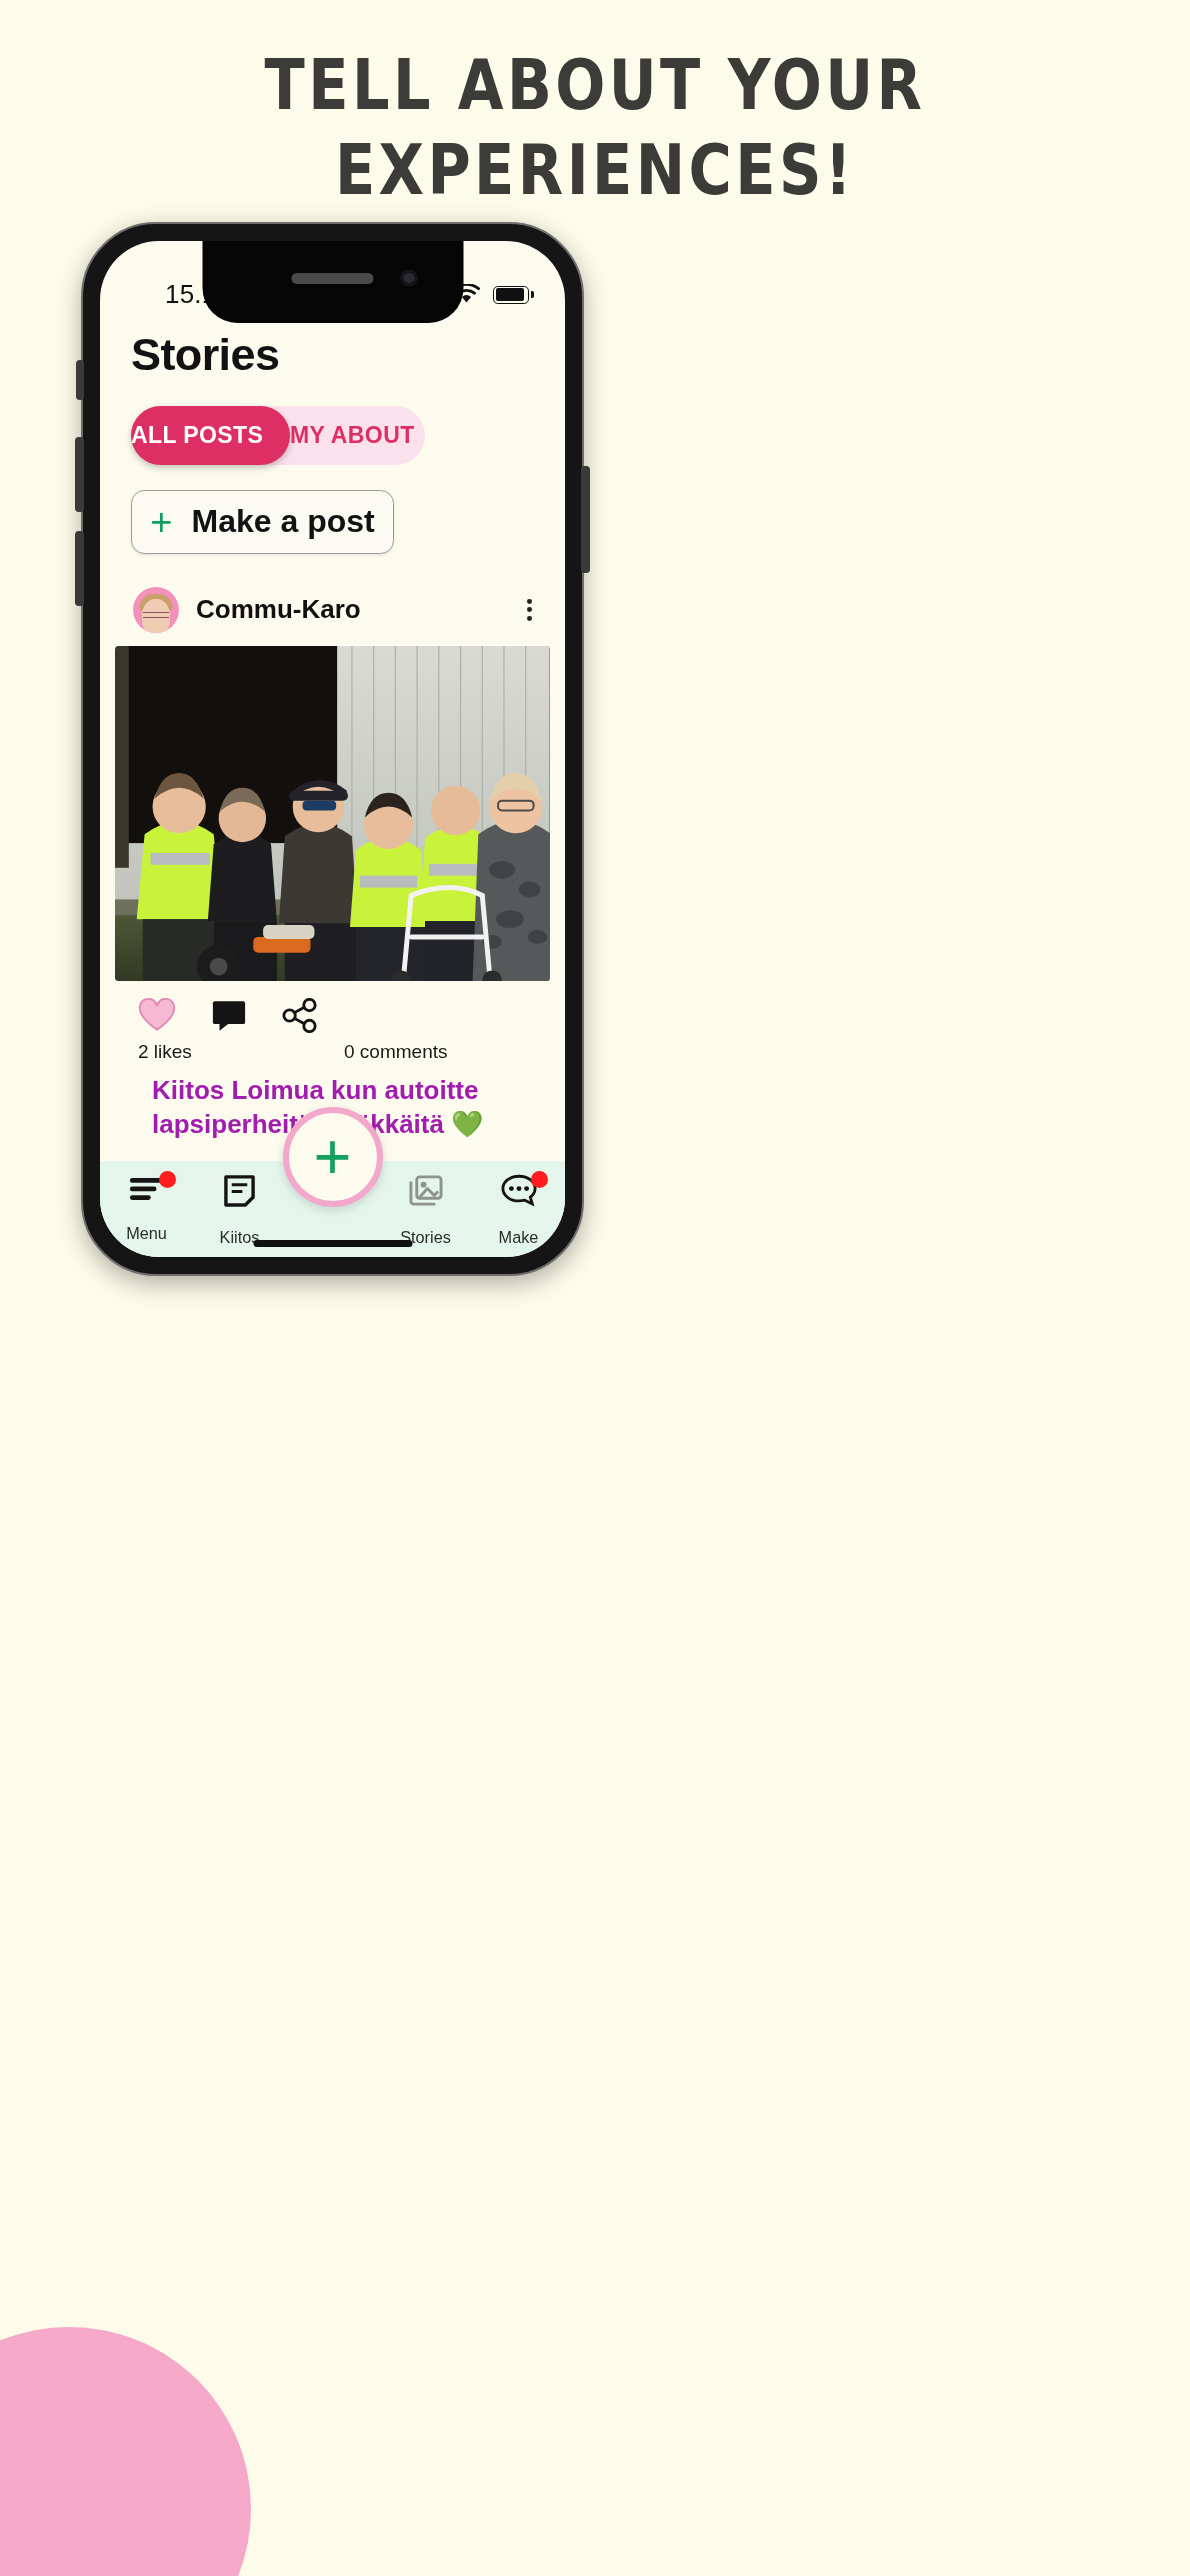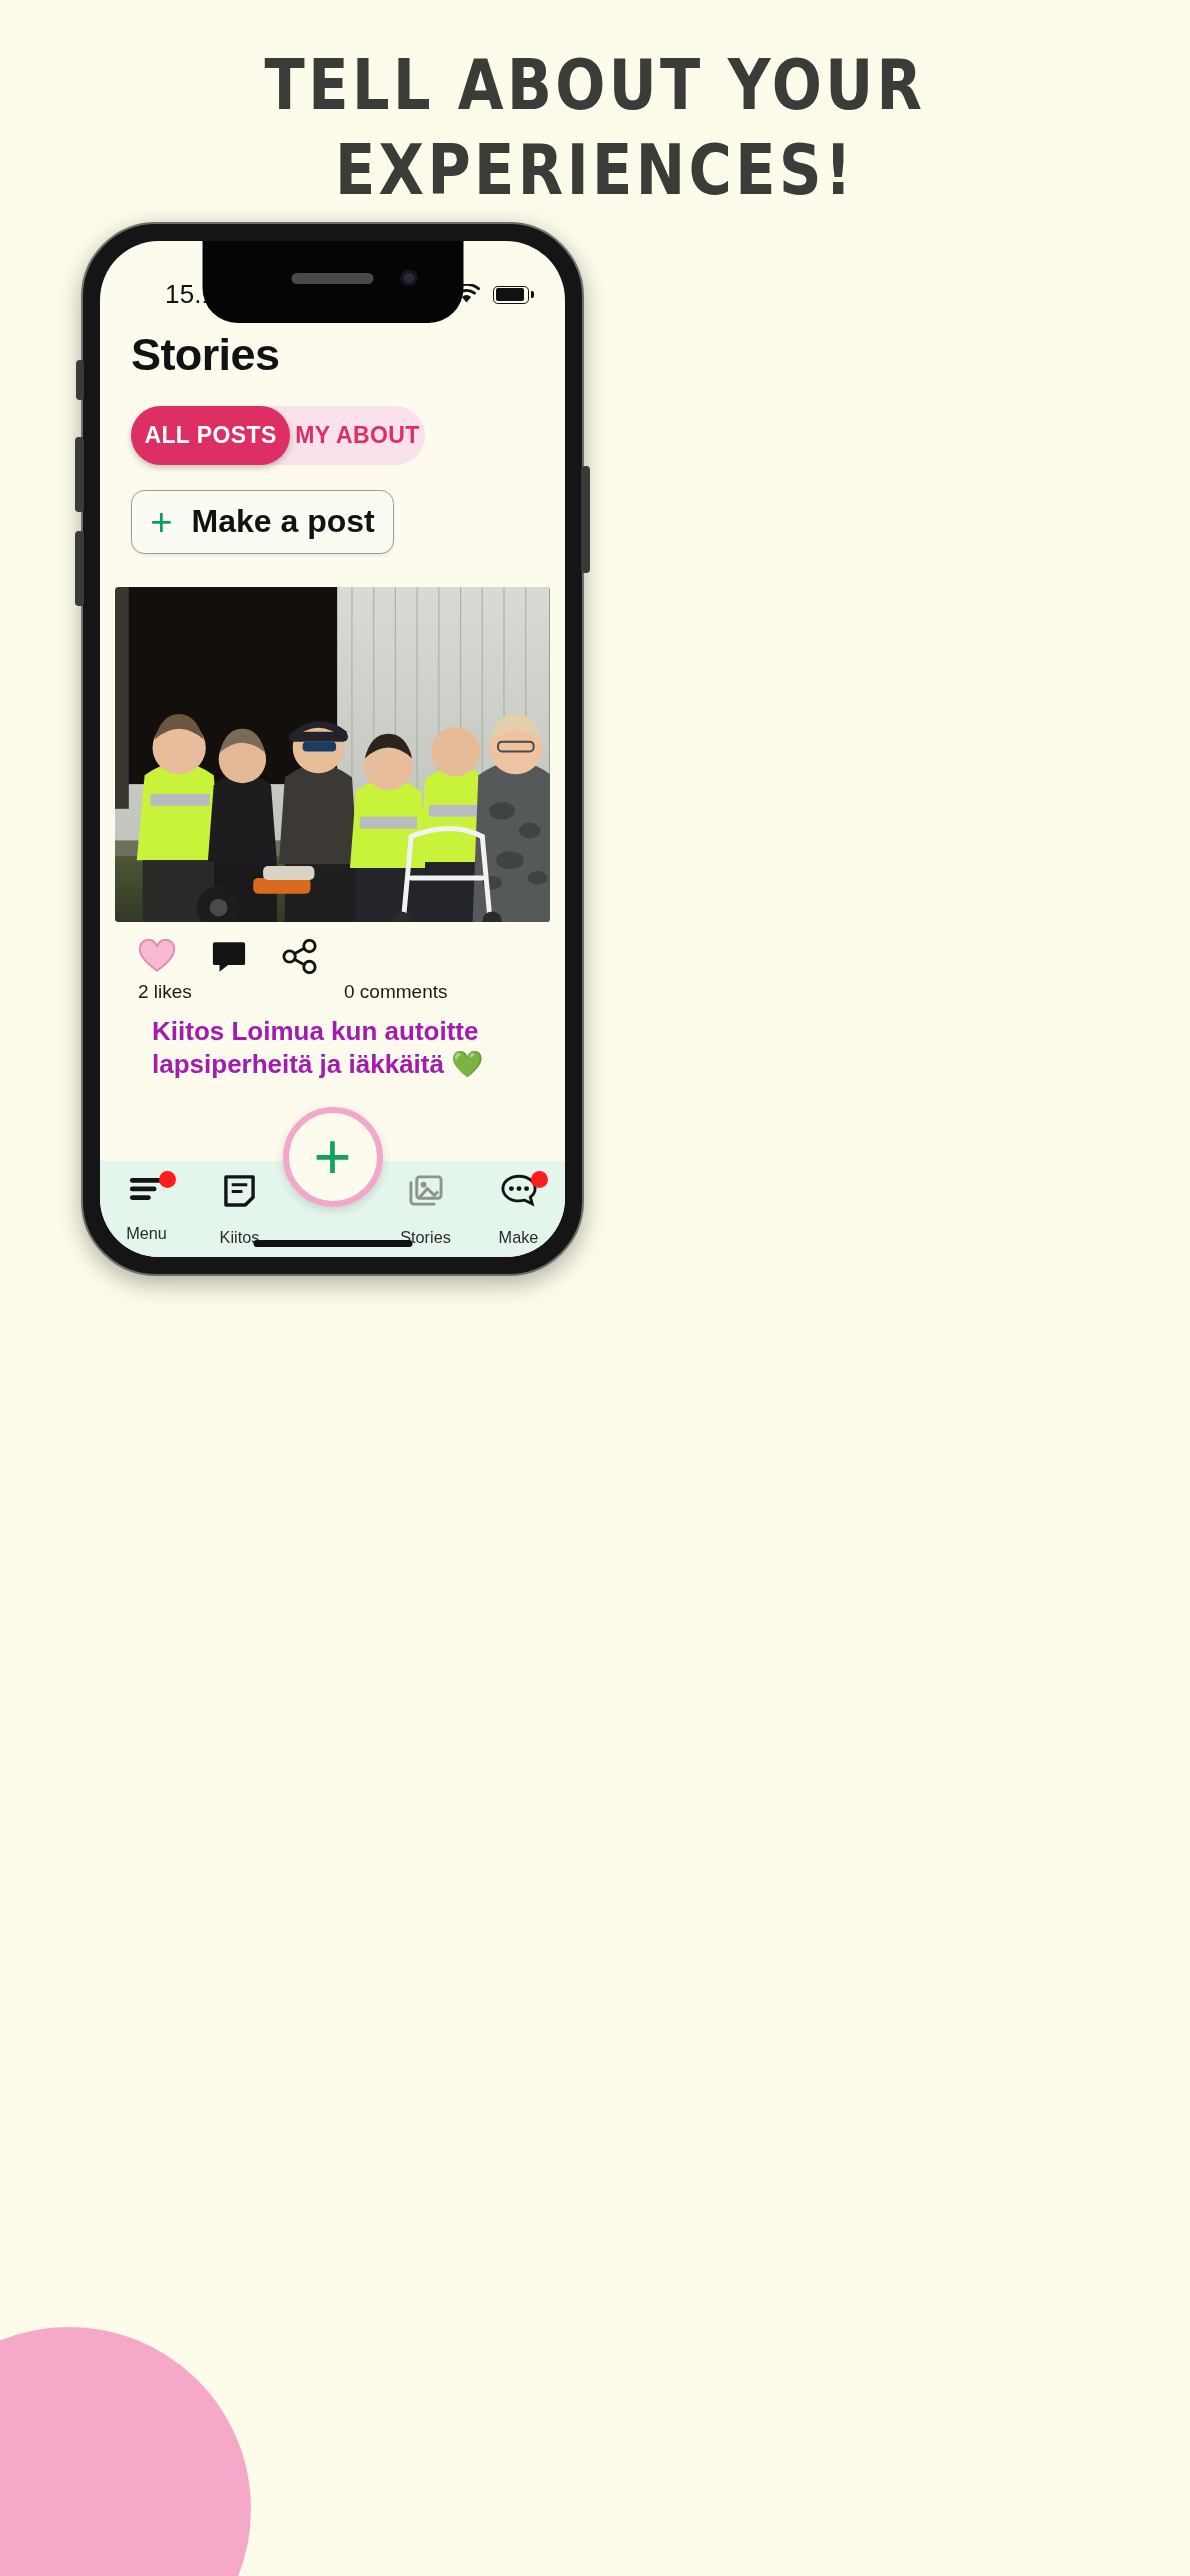--- a/index.html
+++ b/index.html
@@ -136,21 +136,21 @@
   .tabs{
     margin:25px 0 0 31px;
     display:inline-flex; align-items:center;
     background:#FBE1EC;
     border-radius:38px;
     padding:0;
     height:59px;
     width:294px;
   }
   .tab{
-    height:59px; display:flex; align-items:center; justify-content:center;
+    height:59px; display:flex; align-items:center; 
     font-size:23px; font-weight:bold; letter-spacing:0.4px;
     color:#DD2F63; cursor:pointer;
   }
   .tab.active{
     background:#DD2F63; color:#fff;
     border-radius:38px;
     box-shadow:0 2.9px 6.7px rgba(0,0,0,.22);
     width:159px;
   }
   .tab.inactive{ width:135px; }
@@ -338,20 +338,33 @@
 
         
         <div class="make-post">
           <span class="plus">+</span>
           <span class="mp-label">Make a post</span>
         </div>
 
         
         <div class="post">
 
+          <div class="post-head">
+            <div class="avatar">
+              <div class="hair"></div>
+              <div class="face"></div>
+              <div class="glasses"></div>
+            </div>
+            <div class="post-author">Commu-Karo</div>
+            <div class="post-menu">
+              <i></i>
+                <i></i>
+                <i></i>
+            </div>
+          </div>
 
           <div class="photo">
             <svg viewBox="0 0 440 350" preserveAspectRatio="xMidYMid slice" aria-hidden="true">
               <defs>
                 <linearGradient id="wall" x1="0" y1="0" x2="0" y2="1">
                   <stop offset="0" stop-color="#d9dbd4"></stop>
                     <stop offset="1" stop-color="#b9bdb4"></stop>
                 </linearGradient>
                 <linearGradient id="grnd" x1="0" y1="0" x2="0" y2="1">
                   <stop offset="0" stop-color="#4f5a37"></stop>

